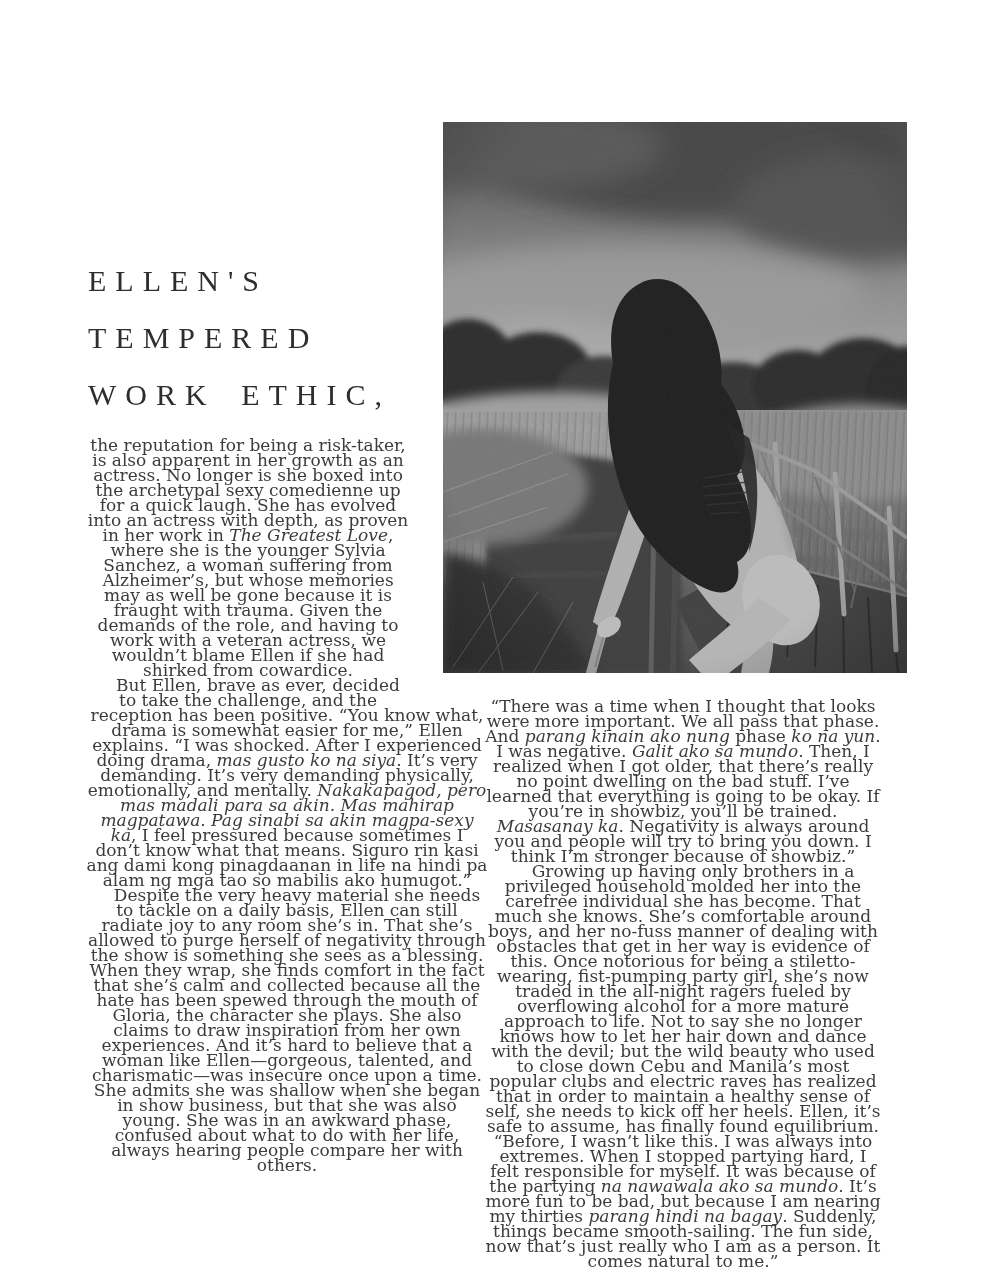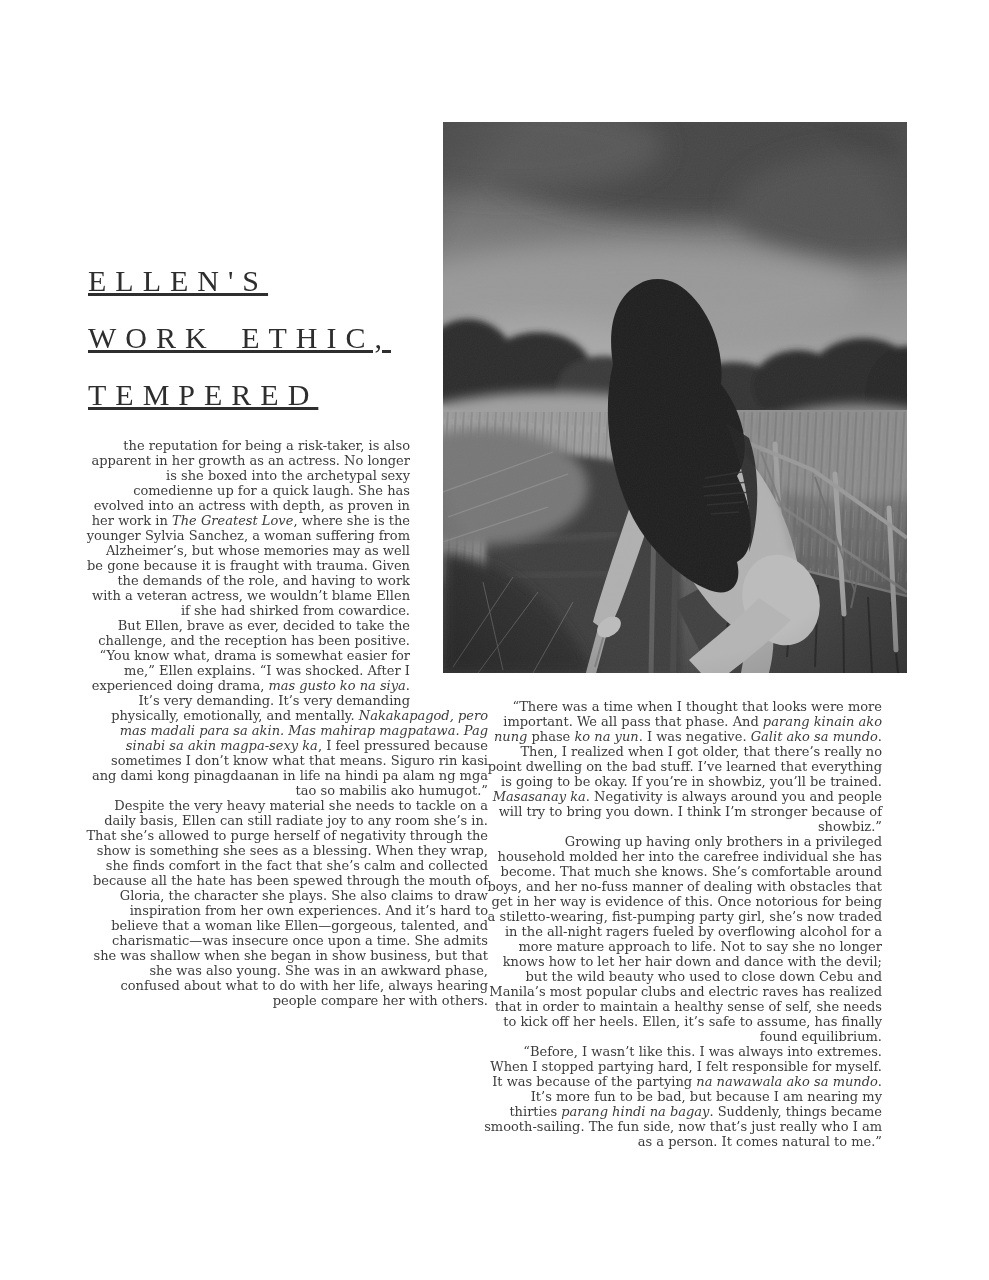--- a/index.html
+++ b/index.html
@@ -16,57 +16,56 @@
     position: absolute;
     left: 88px;
     top: 252px;
     font-family: "Liberation Serif", serif;
     font-size: 30px;
     font-weight: 400;
     letter-spacing: 9px;
     word-spacing: 9px;
     line-height: 57px;
     color: #2e2e2e;
-    text-decoration: underline;
   }
   .headline .hl-line { white-space: nowrap; }
   
   .photo-frame {
     position: absolute;
     left: 443px;
     top: 122px;
     width: 464px;
     height: 551px;
     overflow: hidden;
   }
   .photo-frame svg { display:block; }
   
   .col {
     position: absolute;
-    font-size: 13px;
+    font-size: 17px;
     line-height: 15px;
     color: #3c3c3c;
-    text-align: right;
+    text-align: center;
   }
   .col-left  { left: 86px;  top: 438px; width: 402px; }
   .col-right { left: 484px; top: 699px; width: 398px; }
   .photo-push { float: right; width: 78px; height: 263px; }
   .col p { margin: 0; }
   .col p.indent { text-indent: 20px; }
   .col i { font-style: italic; }
 </style>
 </head>
 <body>
 
 <div class="page">
 
   <div class="headline" style="color: rgb(46, 46, 46);">
     <div class="hl-line">ELLEN'S</div>
+    <div class="hl-line">TEMPERED</div>
     <div class="hl-line">WORK ETHIC,</div>
-    <div class="hl-line">TEMPERED</div>
   </div>
 
   <div class="photo-frame">
     <svg width="464" height="551" viewBox="0 0 464 551" role="img" aria-label="Black-and-white photograph of a woman with long dark wet hair and script tattoos on her ribs, leaning on a wooden pole in a grassy marsh beside a rickety wooden footbridge, under a dark stormy sky with a line of trees on the horizon">
       <defs>
         <linearGradient id="skyG" x1="0" y1="0" x2="0" y2="1">
           <stop offset="0" stop-color="#565656"></stop>
           <stop offset="0.28" stop-color="#6f6f6f"></stop>
           <stop offset="0.55" stop-color="#8e8e8e"></stop>
           <stop offset="0.8" stop-color="#a4a4a4"></stop>

